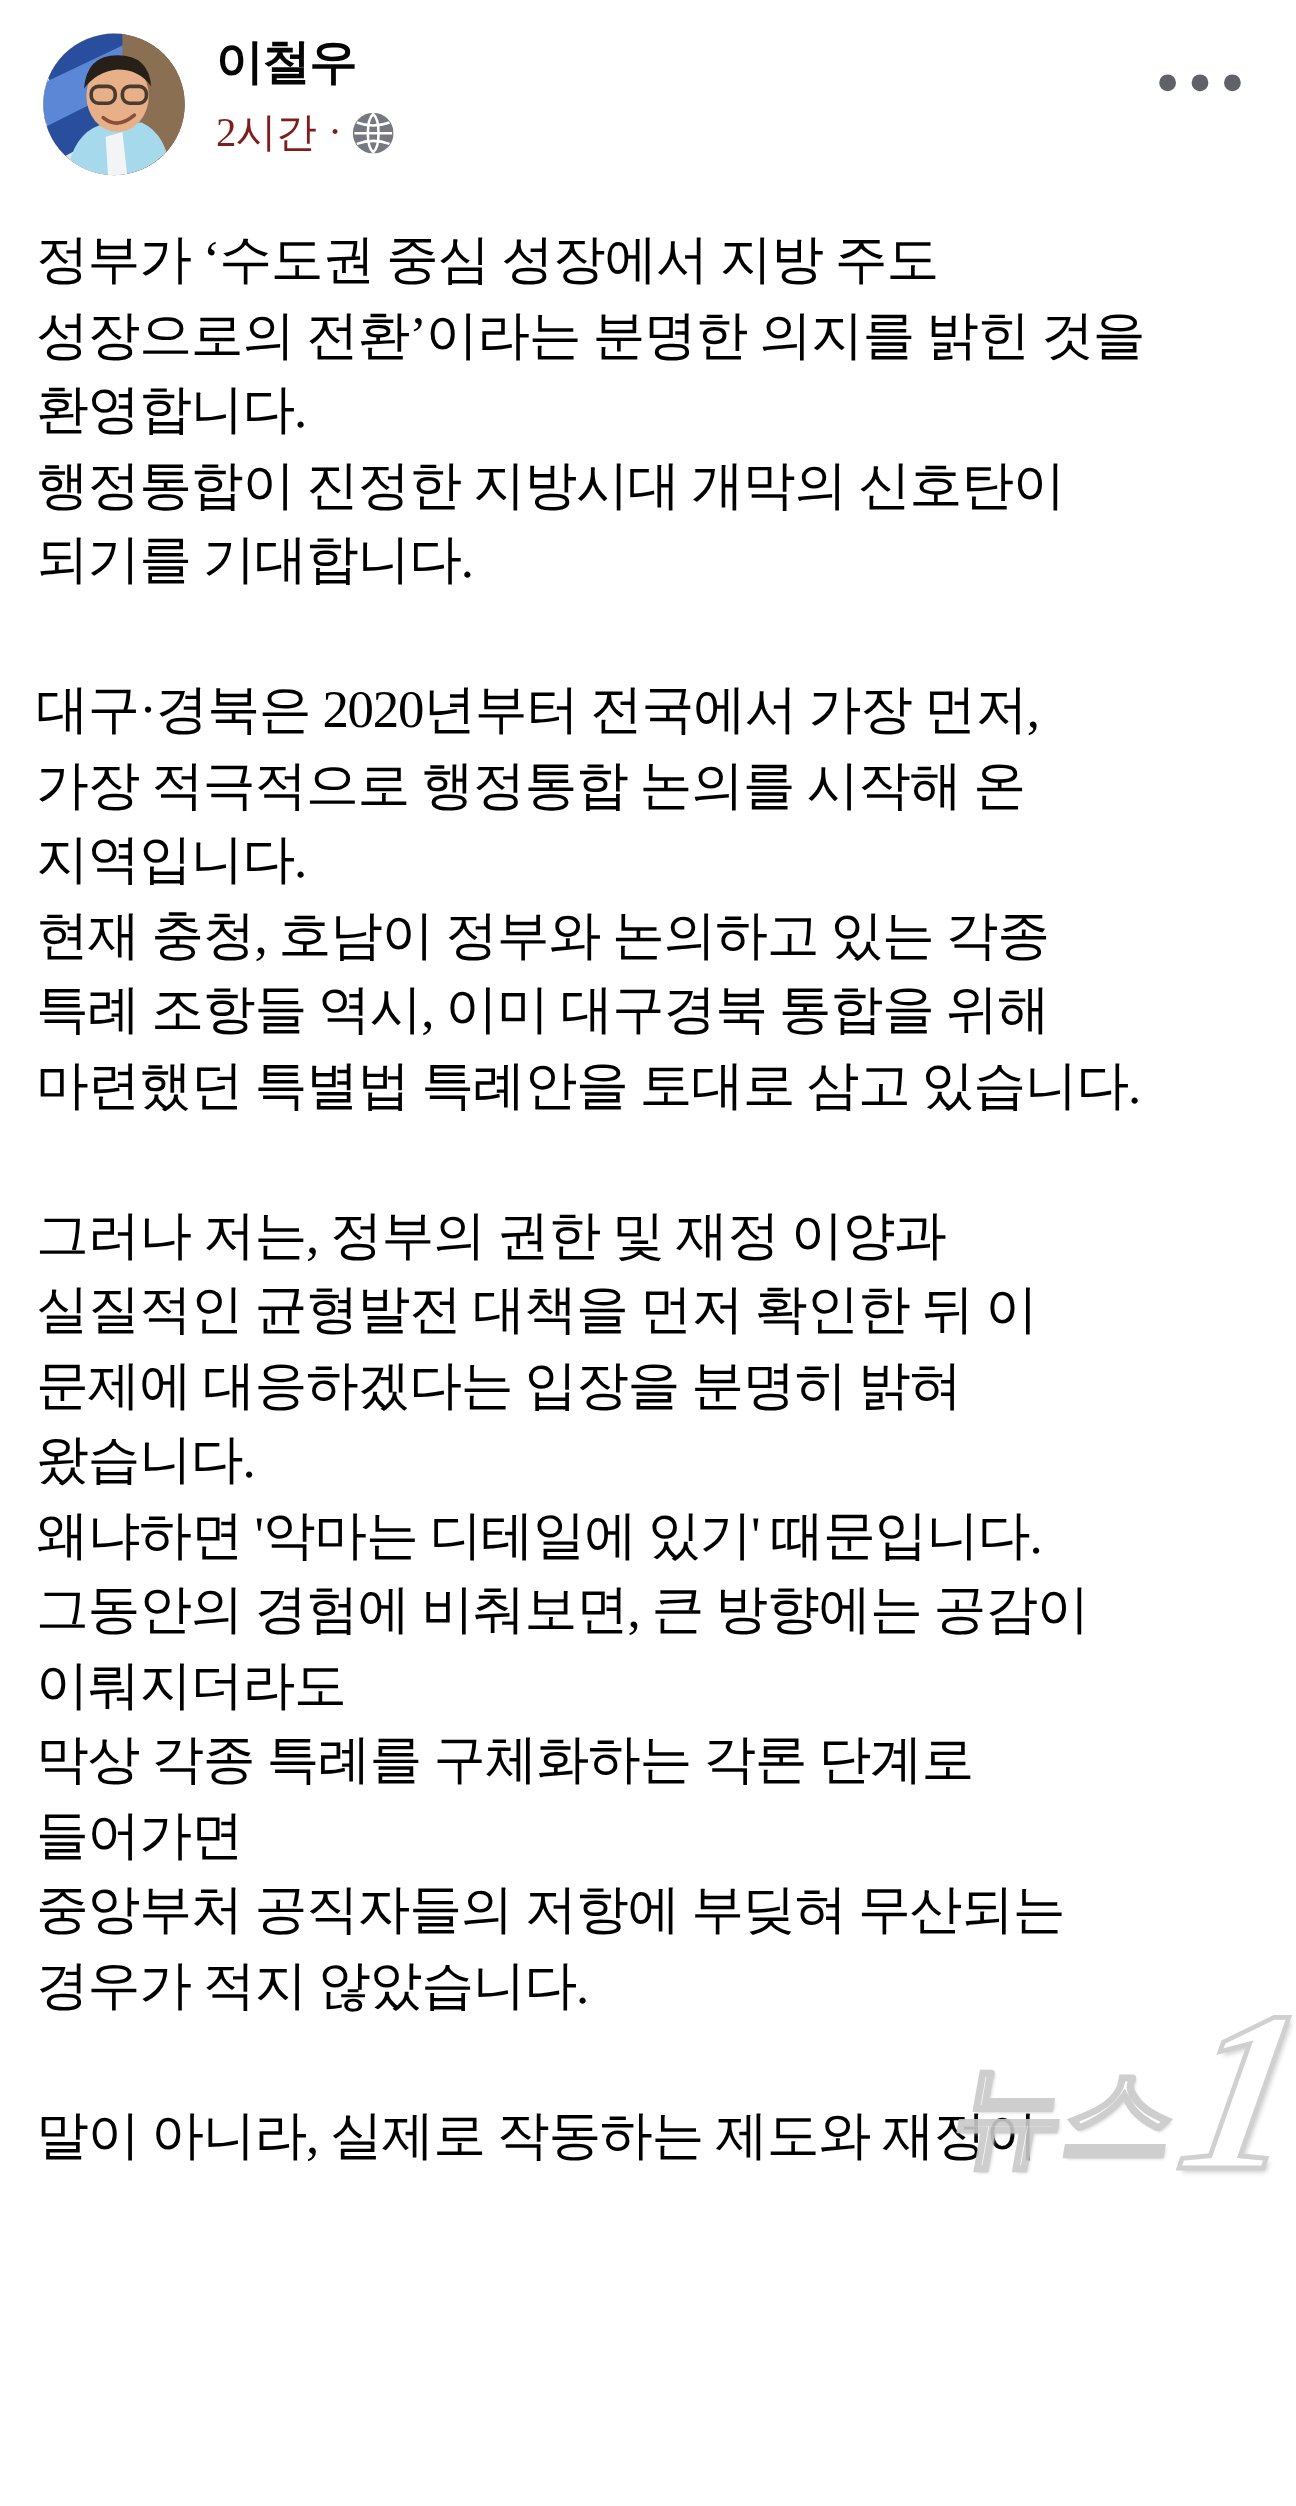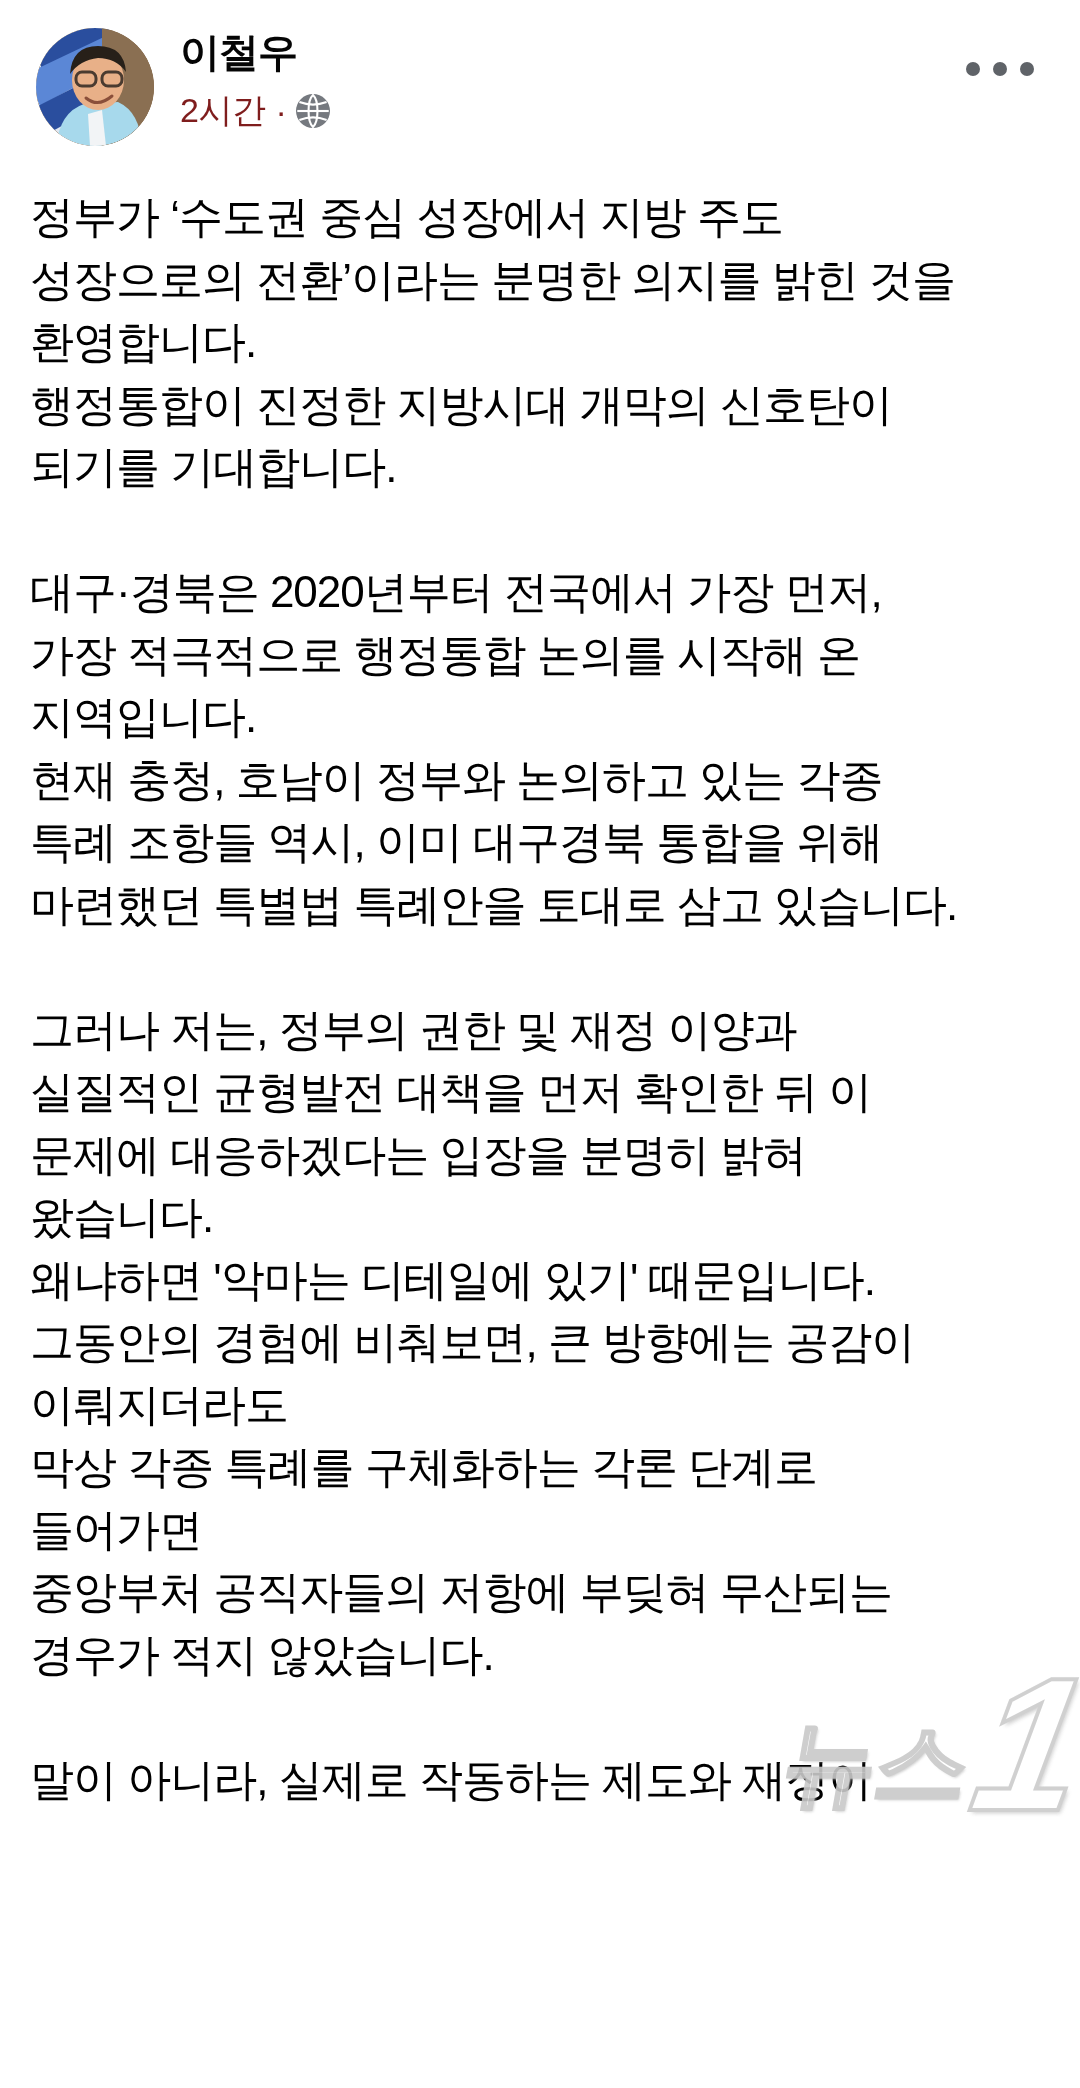--- a/index.html
+++ b/index.html
@@ -2,21 +2,21 @@
 <html><head>
 <meta charset="utf-8">
 <style>
   html, body { margin: 0; padding: 0; background: #ffffff; }
   .page {
     position: relative;
     width: 1080px;
     height: 1820px;
     background: #ffffff;
     overflow: hidden;
-    font-family: Liberation Sans, sans-serif;
+    font-family: Liberation Serif, serif;
     color: #0a0a0a;
   }
   
   .post-header {
     position: absolute;
     top: 28px; left: 36px; right: 36px;
     display: flex;
     align-items: flex-start;
   }
   .avatar-wrap {

